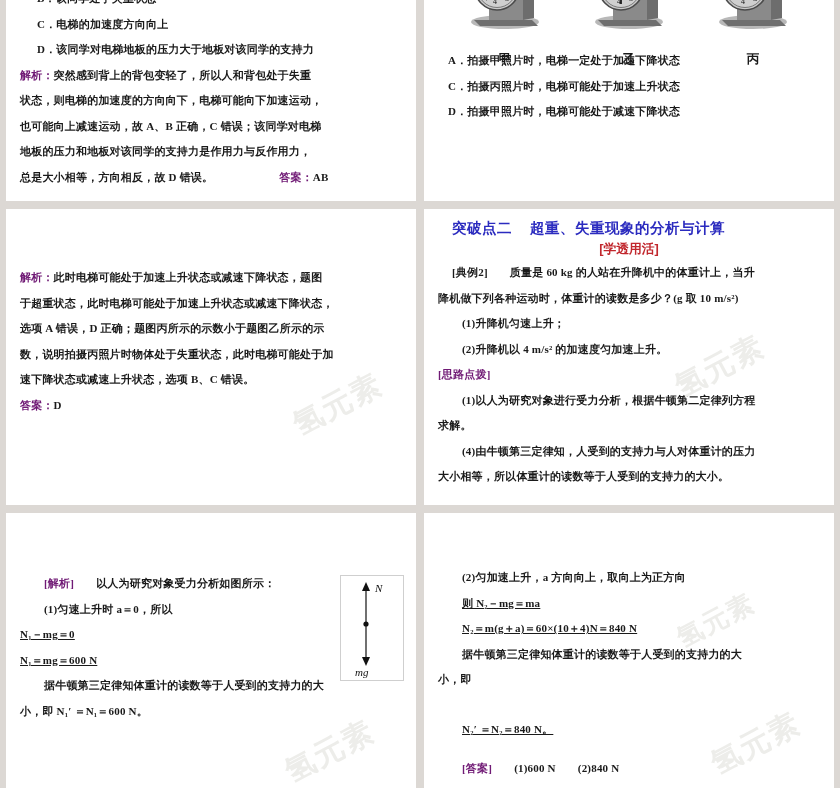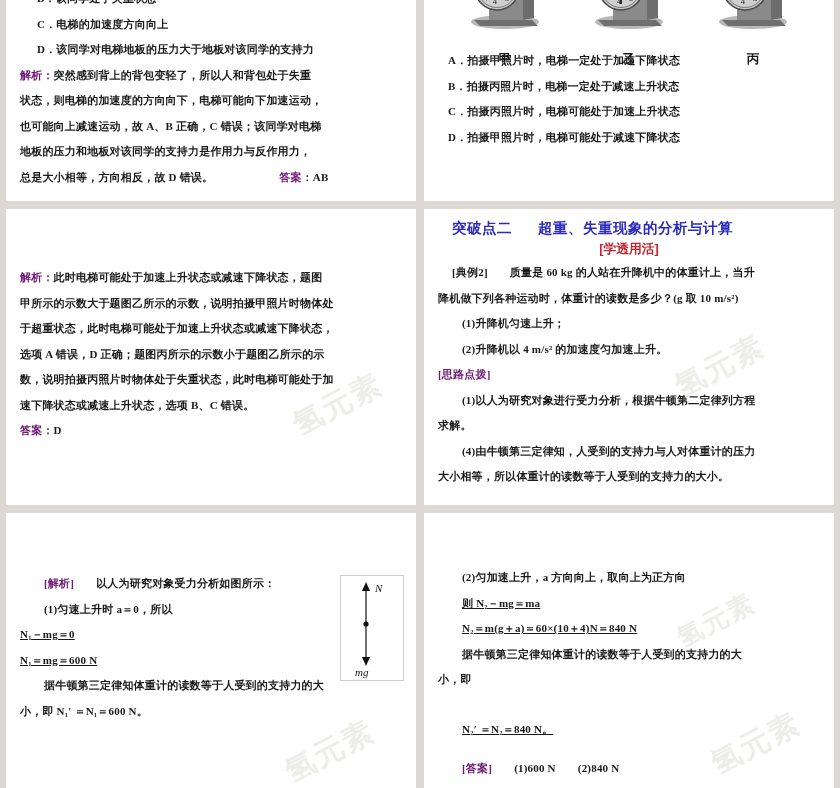--- a/index.html
+++ b/index.html
@@ -58,21 +58,21 @@
 
   .red { color: #701a75; }
   .blue { color: #2b2bbf; }
 
   .indent1 { padding-left: 24px; }
   .indent2 { padding-left: 14px; }
 
   .heading-row {
     display: flex;
     align-items: baseline;
-    gap: 26px;
+    gap: 18px;
     padding-left: 14px;
     margin-top: 4px;
   }
   .heading-row .blue {
     font-size: 14.5px;
     font-weight: bold;
     font-family: "Liberation Sans", sans-serif;
     letter-spacing: 0.5px;
   }
   .sub-tag {
@@ -235,30 +235,28 @@
             <text x="47" y="32" font-size="8" text-anchor="middle" fill="#111" font-family="Liberation Serif, serif">1</text>
             <line x1="35" y1="42" x2="47" y2="54" stroke="#111" stroke-width="1.7"></line>
             <circle cx="35" cy="42" r="2" fill="#111"></circle>
           </svg>
           <div class="scale-label">丙</div>
         </div>
 
       </div>
 
       <div class="line opt-b">A．拍摄甲照片时，电梯一定处于加速下降状态</div>
-      <div class="line opt-b">B．拍摄丙照片时，电梯一定处于减速上升状态</div>
       <div class="line opt-b">C．拍摄丙照片时，电梯可能处于加速上升状态</div>
       <div class="line opt-b">D．拍摄甲照片时，电梯可能处于减速下降状态</div>
     </div>
   </div>
 
   <div class="panel p-ml">
     <div class="inner" style="padding-top:56px;">
       <div class="line"><span class="red">解析：</span><span>此时电梯可能处于加速上升状态或减速下降状态，题图</span></div>
-      <div class="line">甲所示的示数大于题图乙所示的示数，说明拍摄甲照片时物体处</div>
       <div class="line">于超重状态，此时电梯可能处于加速上升状态或减速下降状态，</div>
       <div class="line">选项 A 错误，D 正确；题图丙所示的示数小于题图乙所示的示</div>
       <div class="line">数，说明拍摄丙照片时物体处于失重状态，此时电梯可能处于加</div>
       <div class="line">速下降状态或减速上升状态，选项 B、C 错误。</div>
       <div class="line"><span class="red">答案：</span><span>D</span></div>
       <div class="watermark mid">氢元素</div>
     </div>
   </div>
 
   <div class="panel p-mr">

